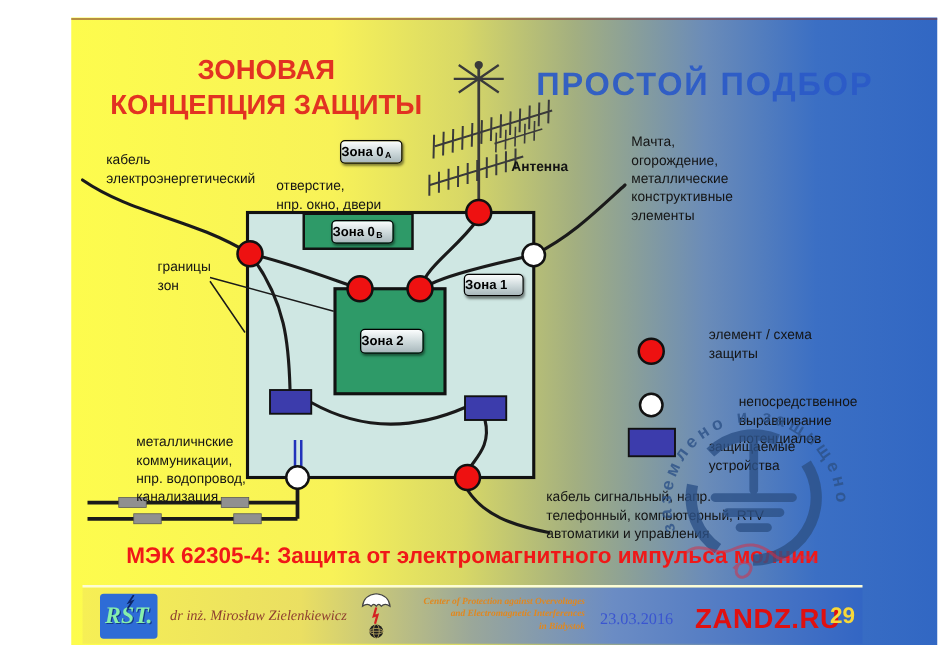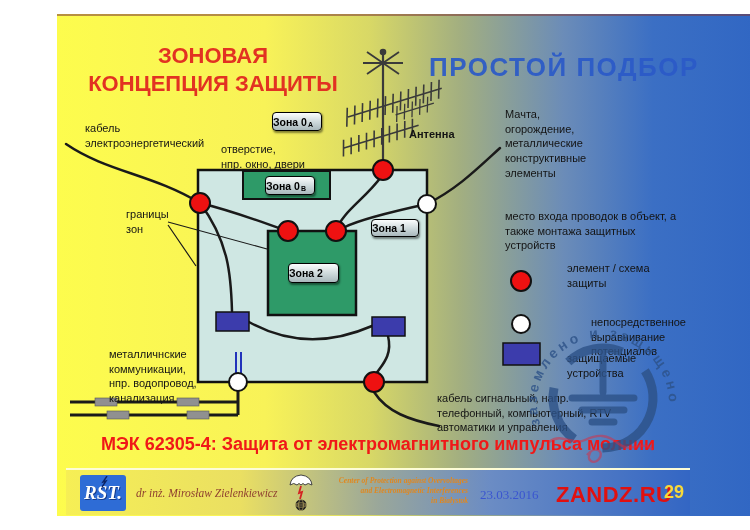--- a/index.html
+++ b/index.html
@@ -23,21 +23,21 @@
         background:linear-gradient(180deg,#fbfdfd 0%,#ccd8da 55%,#a9b8bc 100%);
         border:1.5px solid #000;border-radius:4px;font-size:10.5px;font-weight:bold;color:#000;
         box-shadow:1px 1.5px 2px rgba(0,0,0,.45);}
   .zbtn .sub{font-size:7px;align-self:flex-end;padding-bottom:2px;margin-left:1px;}
   .footer{position:absolute;z-index:4;left:9px;top:454px;width:624px;height:45px;
           background:linear-gradient(90deg,#f6ef55 0%,#eadf62 28%,#9aa79a 50%,#6b8cc4 68%,#3366c4 100%);
           border-top:2px solid #fdfdd6;}
   .rst-box{position:absolute;left:14px;top:5px;width:46px;height:36px;background:#2e6cd6;
            border-radius:3px;display:flex;align-items:center;justify-content:center;}
   .rst-text{font-family:"Liberation Serif",serif;font-style:italic;font-weight:bold;font-size:19px;
-            color:#ffffff;text-shadow:1px 1px 0 #143a8a;}
+            color:#86efac;text-shadow:1px 1px 0 #143a8a;}
   .author{position:absolute;left:70px;top:17px;font-family:"Liberation Serif",serif;font-style:italic;
           font-size:11.5px;color:#8f4030;}
   .org{position:absolute;left:250px;top:6px;width:152px;text-align:right;
        font-family:"Liberation Serif",serif;font-style:italic;font-weight:bold;font-size:7.5px;
        line-height:1.35;color:var(--footer-orange,#e08820);white-space:pre-line;}
   .date{position:absolute;left:414px;top:17px;font-family:"Liberation Serif",serif;
         font-size:13px;color:#3a55d0;}
   .site{position:absolute;left:490px;top:12px;font-size:22px;font-weight:bold;color:var(--site-red,#e01010);letter-spacing:.5px;}
   .pageno{position:absolute;left:598px;top:12px;font-size:18px;font-weight:bold;color:var(--page-yellow,#f8d838);}
   .umb{position:absolute;left:222px;top:2px;}
@@ -135,23 +135,20 @@
 огорождение,
 металлические
 конструктивные
 элементы</div>
   <div class="lbl" style="left:69px;top:193px;">границы
 зон</div>
   <div class="lbl" style="left:52px;top:333px;">металличнские
 коммуникации,
 нпр. водопровод,
 канализация</div>
-  <div class="lbl" style="left:448px;top:195px;">место входа проводок в объект, а
-также монтажа защитных
-устройств</div>
   <div class="lbl" style="left:510px;top:247px;">элемент / схема
 защиты</div>
   <div class="lbl" style="left:534px;top:281px;margin-top:20px;">непосредственное
 выравнивание
 потенциалов</div>
   <div class="lbl" style="left:380px;top:377px;">кабель сигнальный, напр.
 телефонный, компьютерный, RTV
 автоматики и управления</div>
   <div class="lbl" style="left:510px;top:337px;">защищаемые
 устройства</div>

